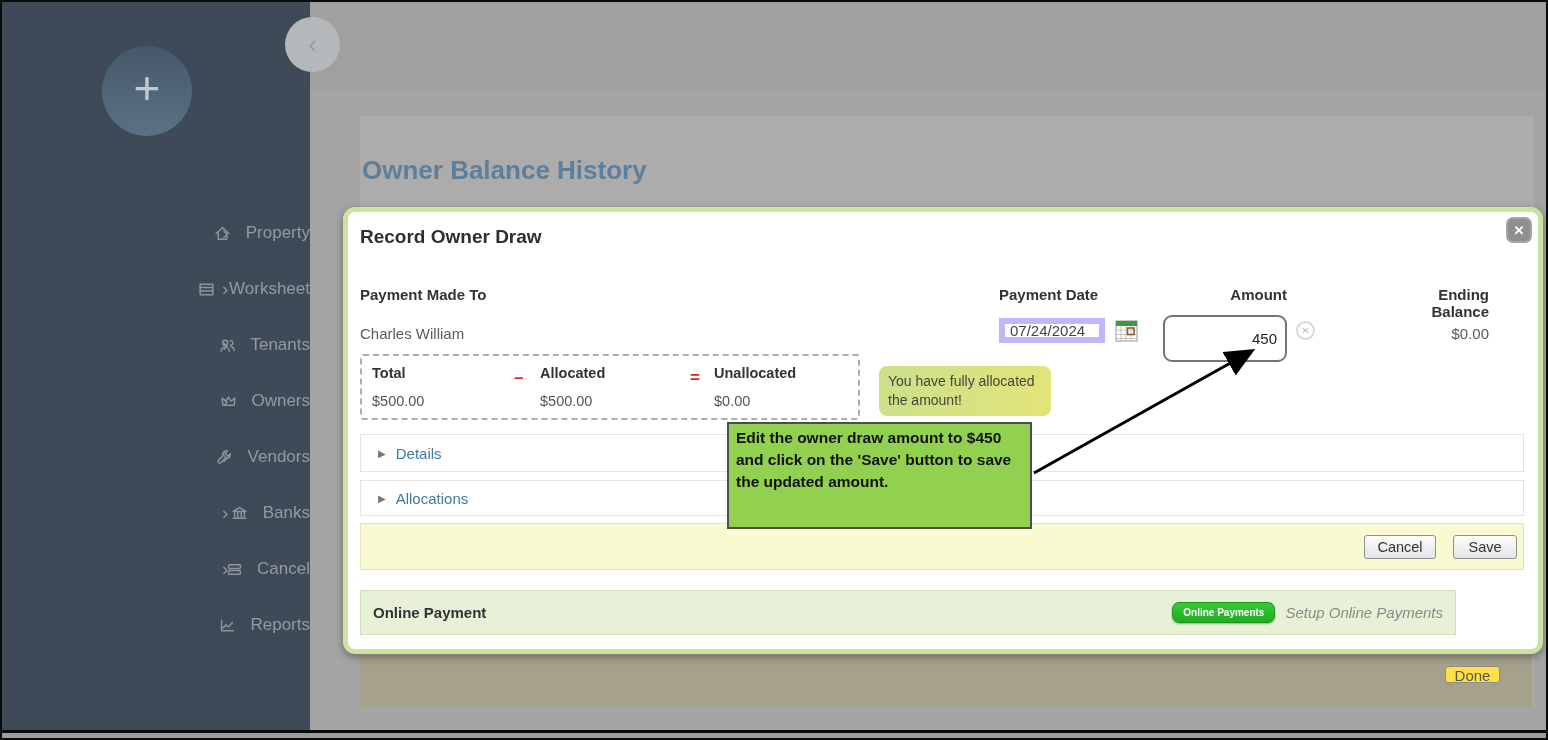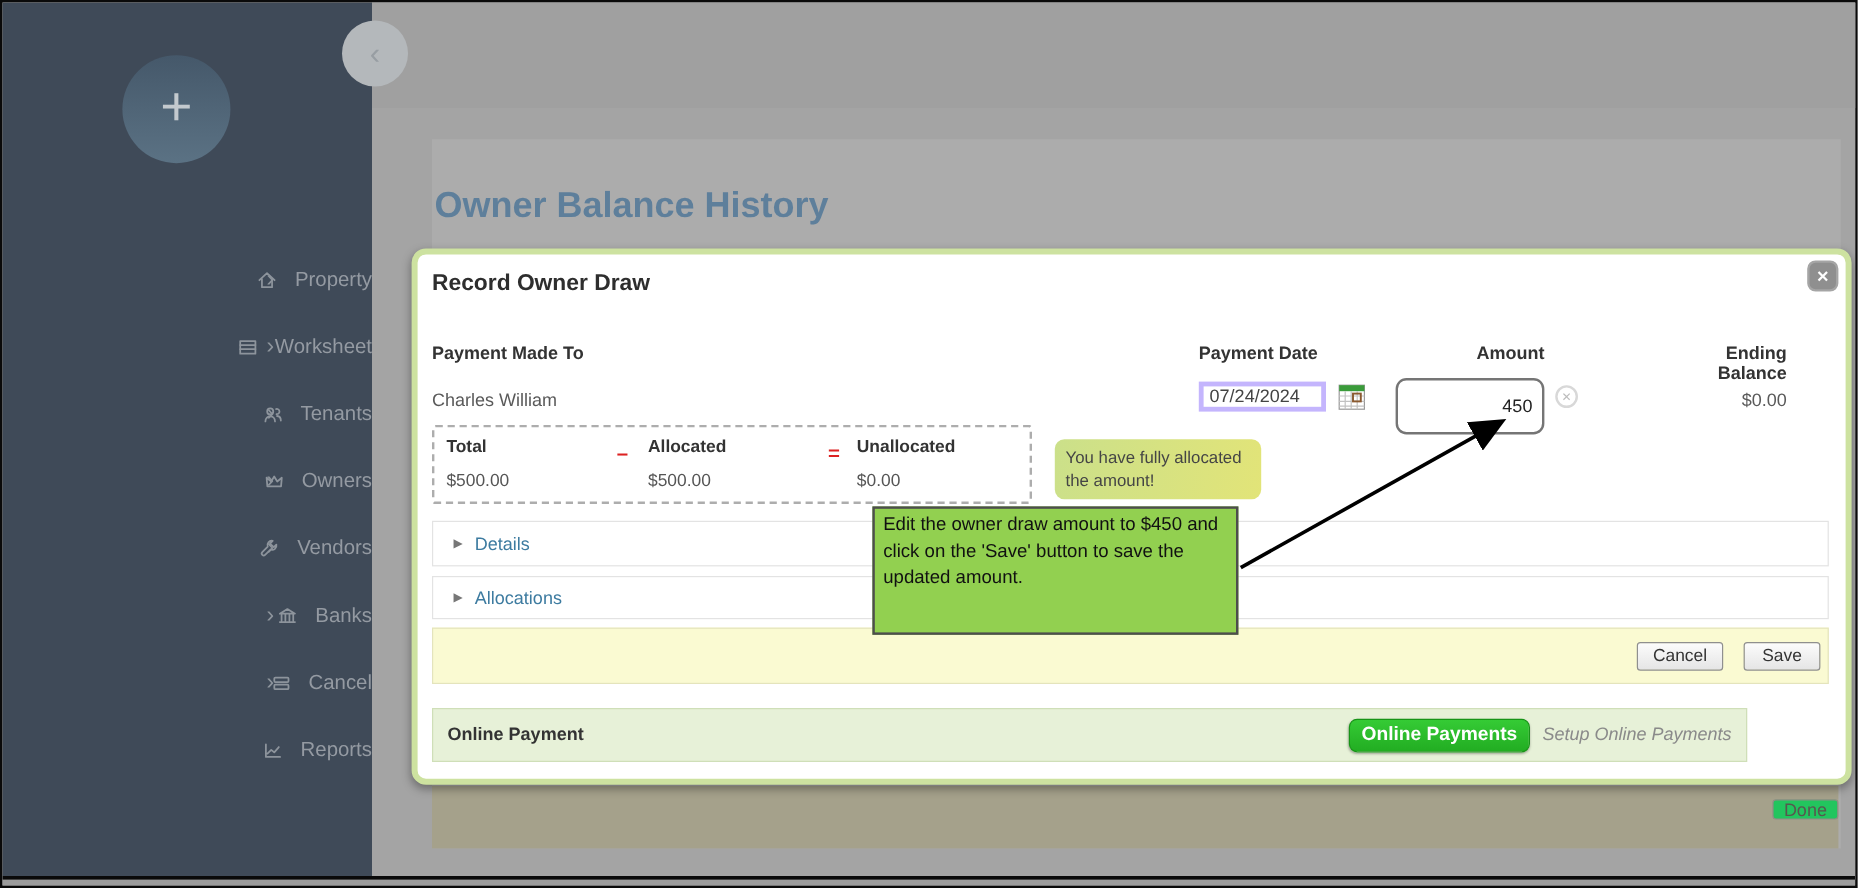--- a/index.html
+++ b/index.html
@@ -24,43 +24,43 @@
   .nav-item .chev{ position:absolute; left:220px; font-size:19px; color:#8d949c; }
   
   .main-bg{ position:absolute; left:308px; top:0; width:1240px; height:731px; background:#a4a4a4; }
   .top-strip{ position:absolute; left:308px; top:0; width:1240px; height:88px; background:#a0a0a0; }
   .content-card{ position:absolute; left:358px; top:114px; width:1174px; height:591px; background:#acacac; }
   .collapse-btn{
     position:absolute; left:283px; top:15px; width:55px; height:55px; border-radius:50%;
     background:#b4b8bb; color:#989ea3; font-size:26px; display:flex; align-items:center; justify-content:center;
     z-index:3; cursor:pointer;
   }
-  .page-title{ position:absolute; left:360px; top:153px; font-size:30px; font-weight:bold; color:#5e7f9b; z-index:3;}
+  .page-title{ position:absolute; left:360px; top:153px; font-size:26px; font-weight:bold; color:#5e7f9b; z-index:3;}
   .footer-strip{ position:absolute; left:358px; top:653px; width:1172px; height:52px; background:#a5a18b; z-index:3;}
   .done-btn{
-    position:absolute; left:1443px; top:664px; width:55px; height:17px; background:#22c55e;
-    border:1px solid #8e8e85; border-radius:3px; color:#57574f; font-size:15px; z-index:4; cursor:pointer;margin-left:32px;
+    position:absolute; left:1443px; top:664px; width:55px; height:17px; background:#fde047;
+    border:1px solid #8e8e85; border-radius:3px; color:#57574f; font-size:15px; z-index:4; cursor:pointer;
   }
   .bottom-bar{ position:absolute; left:0; bottom:0; width:100%; height:8px; background:#9c9c9c; border-top:3px solid #0a0a0a; z-index:8;}
   
   .modal{
     position:absolute; left:341px; top:205px; width:1200px; height:447px; z-index:10;
     background:#fff; border:5px solid #cde2a0; border-radius:12px;
     box-shadow:0 3px 8px rgba(0,0,0,.35);
   }
   .modal-title{ position:absolute; left:12px; top:14px; font-size:19px; font-weight:bold; color:#2e2e2e; }
   .close-btn{
     position:absolute; left:1158px; top:5px; width:26px; height:26px; border-radius:7px;
     background:#8f8f8f; color:#fff; font-size:13px; font-weight:bold;
     display:flex; align-items:center; justify-content:center; cursor:pointer; border:2px solid #a5a5a5;
   }
   .flabel{ position:absolute; font-size:15px; font-weight:bold; color:#333; }
   .fvalue{ position:absolute; font-size:15px; color:#5a5a5a; }
   .date-input{
-    position:absolute; left:651px; top:106px; width:106px; height:25px; border:4px solid #c4b5fd;
+    position:absolute; left:651px; top:106px; width:106px; height:25px; border:6px solid #c4b5fd;
     font-size:15px; color:#444; padding-left:5px; font-family:"Liberation Sans",sans-serif;
   }
   .cal-btn{ position:absolute; left:767px; top:107px; width:23px; height:23px; cursor:pointer; }
   .amount-input{
     position:absolute; left:815px; top:103px; width:124px; height:47px; border:2px solid #757575;
     border-radius:9px; font-size:15px; color:#222; text-align:right; padding-right:8px;
     font-family:"Liberation Sans",sans-serif;
   }
   .clear-btn{
     position:absolute; left:948px; top:109px; width:19px; height:19px; border-radius:50%;
@@ -94,29 +94,29 @@
   .btn-cancel{ width:72px; }
   .btn-save{ width:64px; }
   .online-bar{
     position:absolute; left:12px; top:378px; width:1096px; height:45px; background:#e7f1d8;
     border:1px solid #cfdfb8; display:flex; align-items:center; justify-content:space-between; padding:0 12px;
   }
   .online-label{ font-size:15px; font-weight:bold; color:#333; }
   .online-right{ display:flex; align-items:center; gap:10px; }
   .online-pill{
     background:linear-gradient(#35cb35,#22ad22); border:1px solid #189418; border-radius:7px;
-    color:#fff; font-size:16px; font-weight:bold; padding:4px 10px; cursor:pointer;
+    color:#fff; font-size:10px; font-weight:bold; padding:4px 10px; cursor:pointer;
     box-shadow:0 1px 2px rgba(0,0,0,.3); font-family:"Liberation Sans",sans-serif;
   }
   .online-link{ font-size:15px; font-style:italic; color:#8a8a8a; cursor:pointer; }
   
   .annotation{
     position:absolute; left:725px; top:420px; width:305px; height:107px; z-index:20;
     background:#92d050; border:2px solid #4d4d4d; color:#111;
-    font-size:15.5px; font-weight:normal; line-height:1.42; padding:3px 7px;
+    font-size:15.5px; font-weight:bold; line-height:1.42; padding:3px 7px;
   }
   .arrow-svg{ position:absolute; left:0; top:0; width:1548px; height:740px; z-index:19; pointer-events:none; }
 </style>
 </head>
 <body>
 
 <div class="screen">
 
   <div class="main-bg"></div>
   <div class="top-strip"></div>

